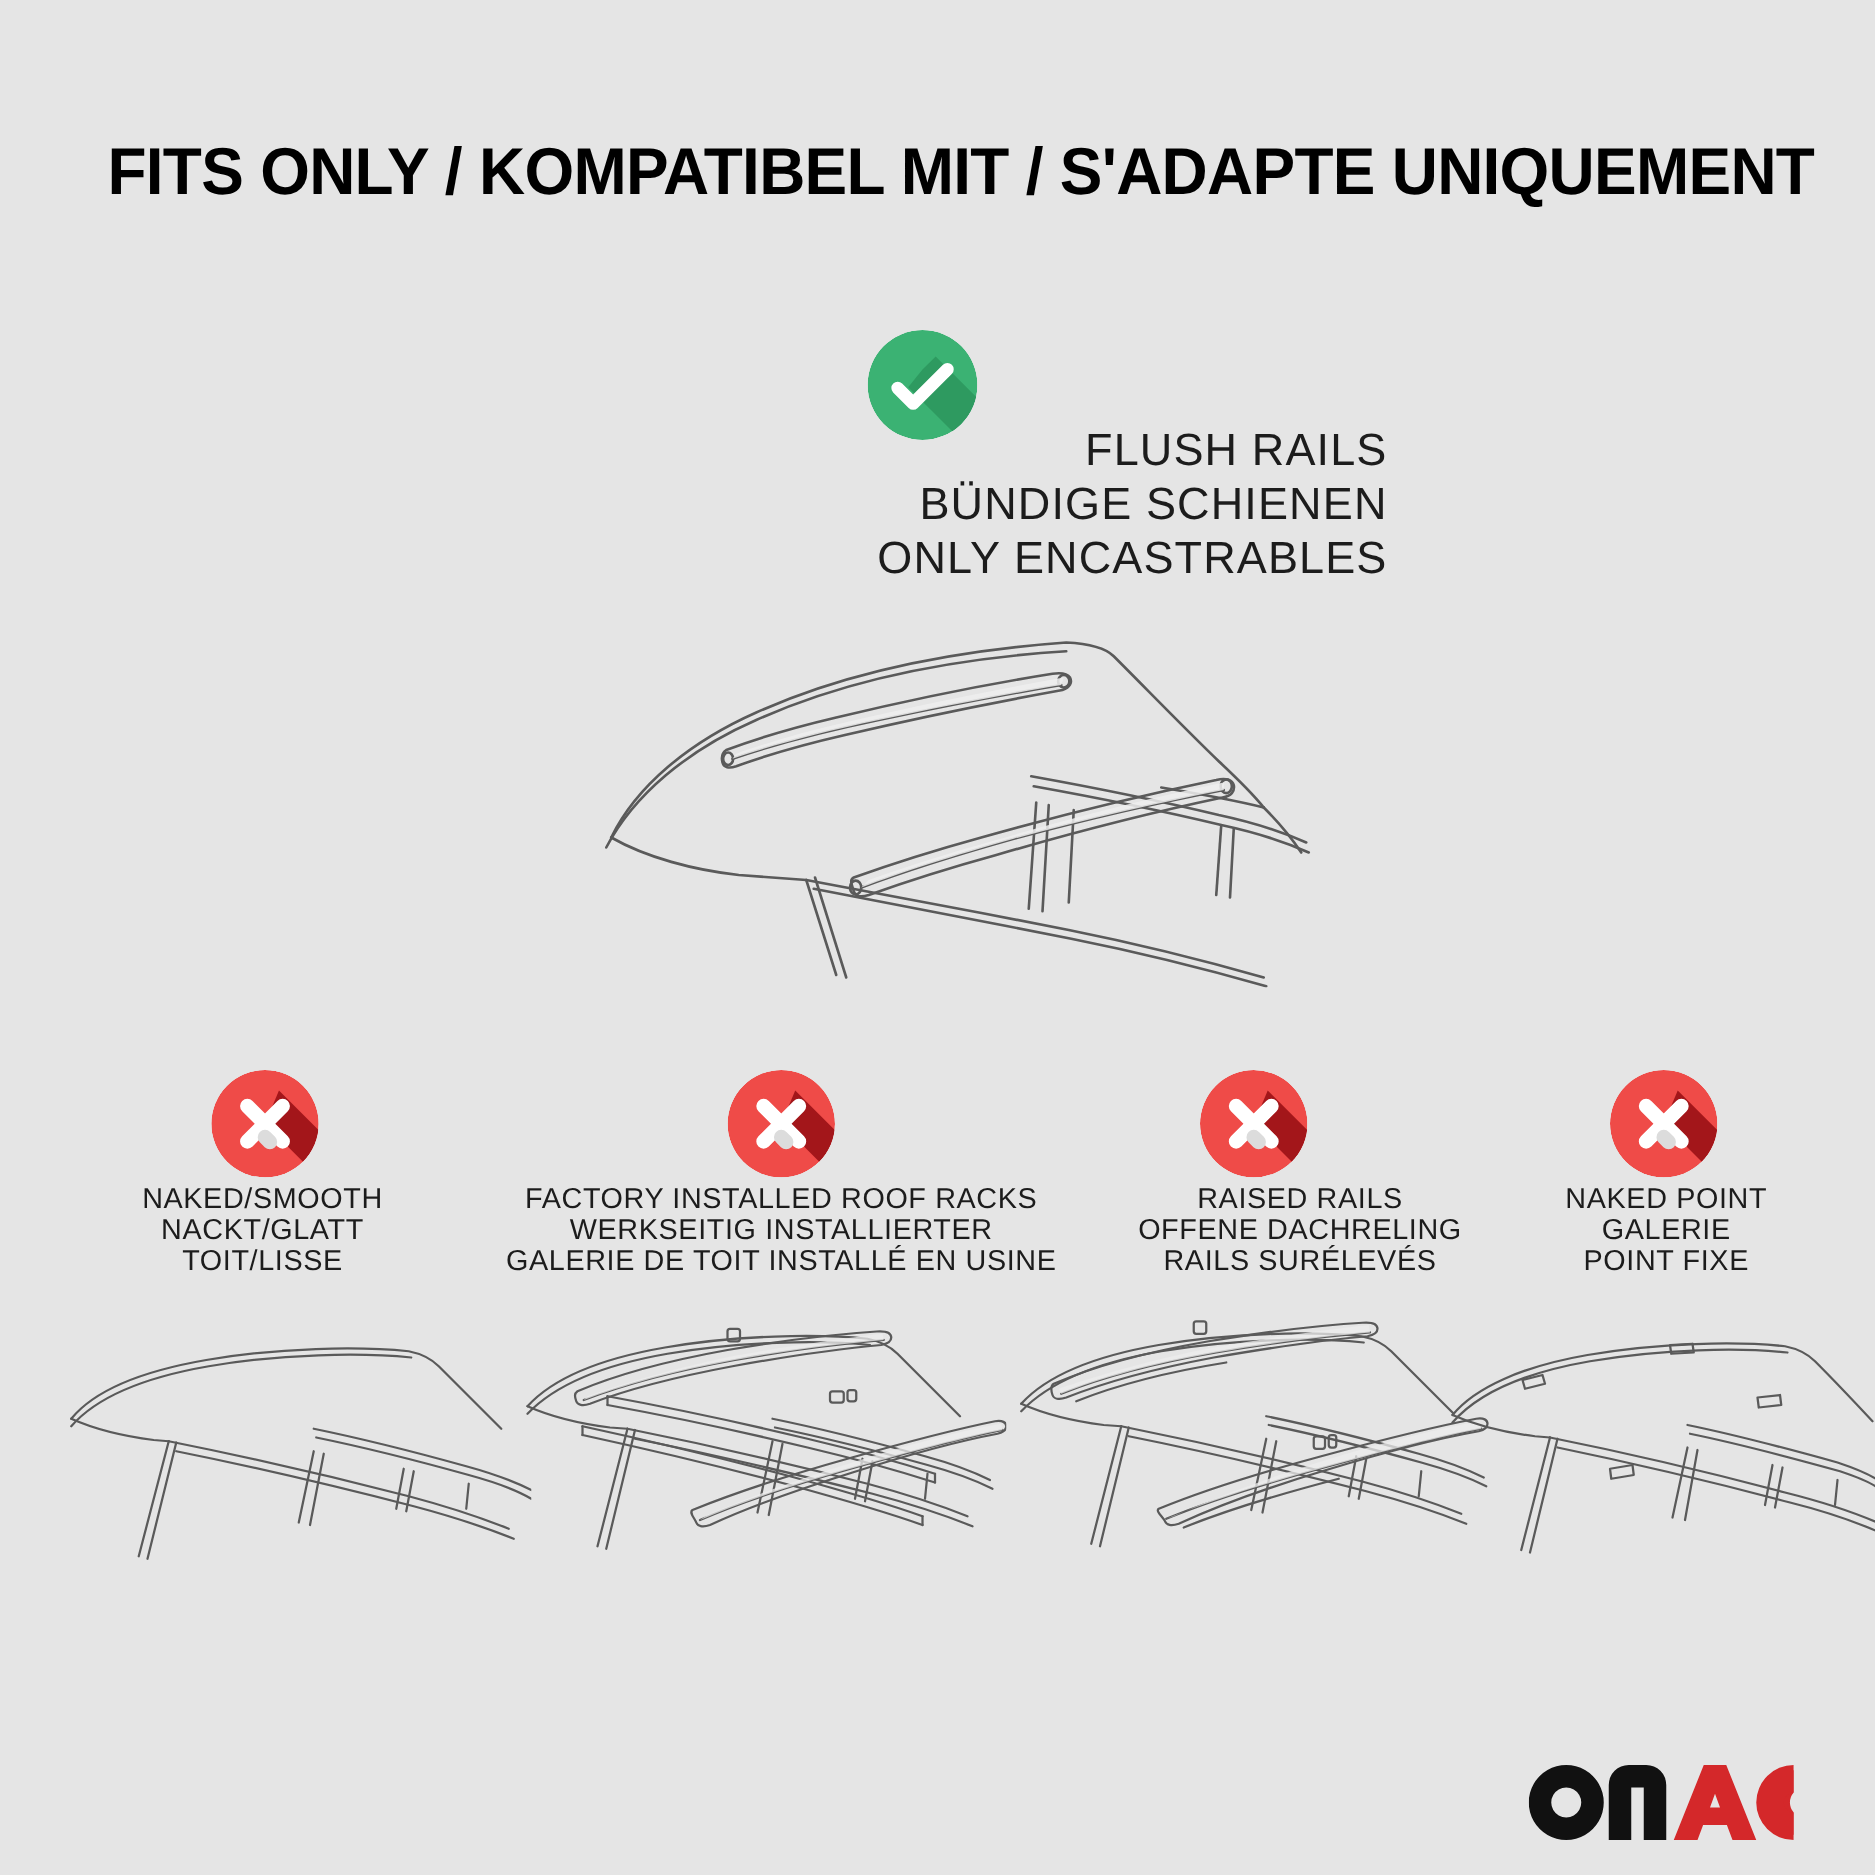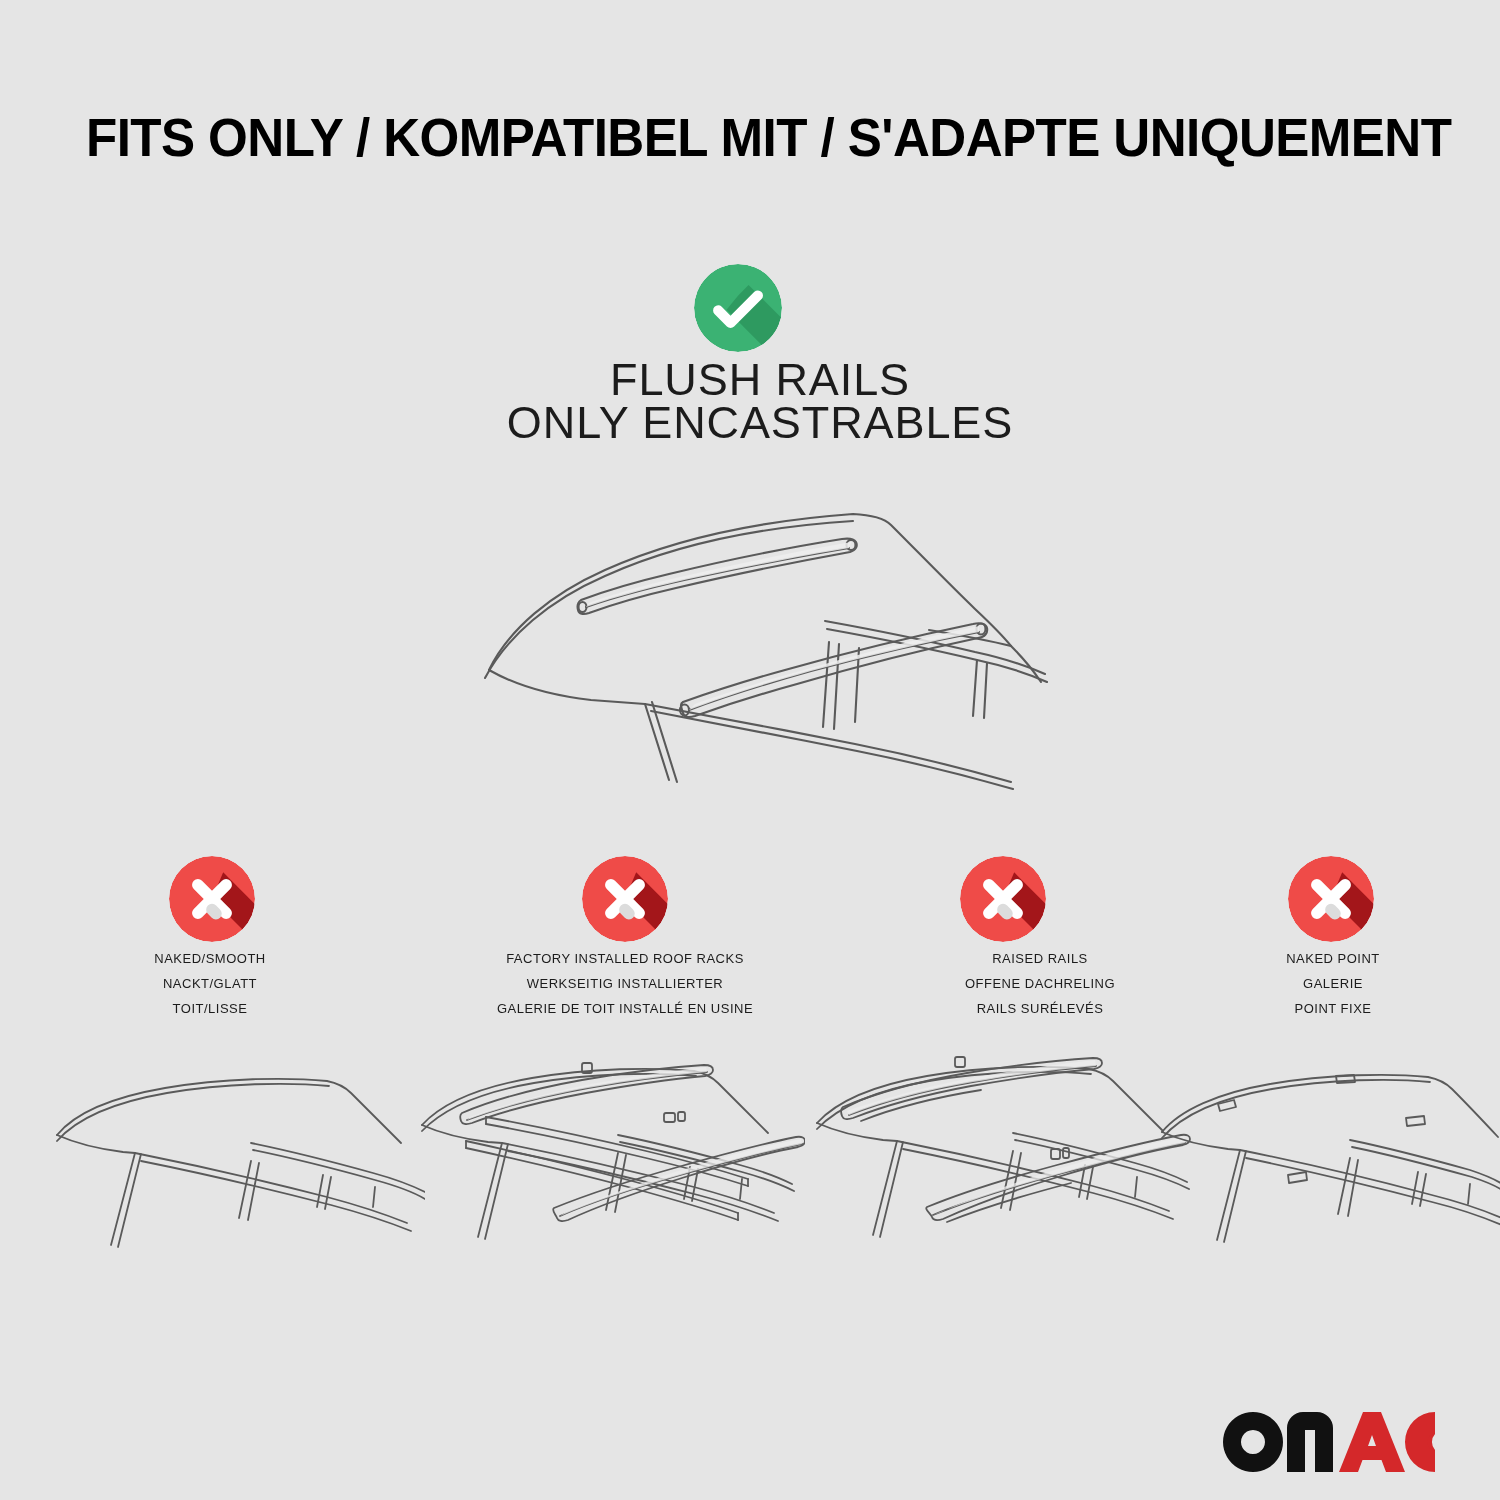--- a/index.html
+++ b/index.html
@@ -52,28 +52,29 @@
   
   .cap {
     position: absolute;
     text-align: center;
     font-family: "Liberation Sans", sans-serif;
     font-weight: 400;
     color: #1c1c1c;
   }
   .cap-main {
     left: 410px;
-    top: 358px;
+    top: 338px;
     width: 700px;
-    font-size: 45px;
+    font-size: 36px;
     line-height: 43px;
     letter-spacing: 0.9px;
+    text-align: right;
   }
   .cap-sub {
-    font-size: 13px;
+    font-size: 23px;
     line-height: 25px;
     letter-spacing: 0.5px;
     white-space: nowrap;
   }
 
   .cap-1 { left:  10px; top: 946px; width: 400px; }
   .cap-2 { left: 395px; top: 946px; width: 460px; }
   .cap-3 { left: 870px; top: 946px; width: 340px; }
   .cap-4 { left: 1178px; top: 946px; width: 310px; }
 
@@ -127,20 +128,21 @@
                  L68.6 31.6
                  a5.8 5.8 0 0 1 8.2 8.2
                  L45.6 70.9
                  a5.8 5.8 0 0 1 -4.1 1.7 Z" fill="#FFFFFF"></path>
       </g>
     </svg>
   </div>
 
   <div class="cap cap-main">
     <div>FLUSH RAILS</div>
+    <div>BÜNDIGE SCHIENEN</div>
     <div>ONLY ENCASTRABLES</div>
   </div>
 
   <div class="art art-main">
     <svg viewBox="0 0 615 300" aria-hidden="true">
       <g fill="none" stroke="#5A5A5A" stroke-width="2.1" stroke-linejoin="round" stroke-linecap="round">
 
         <path d="M34 180 C54 139 96 104 150 80 C210 53 288 32 398 24
                  C419 25 430 29 436 35
                  C463 62 495 95 520 119

